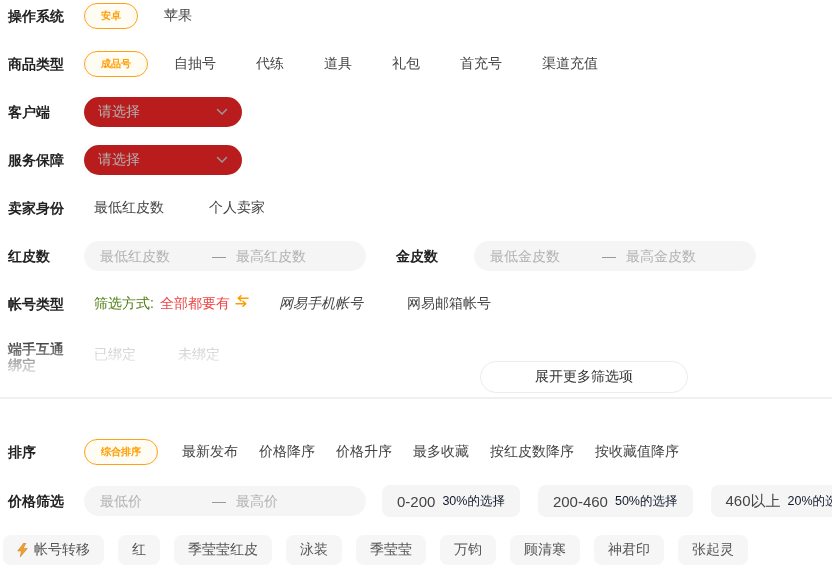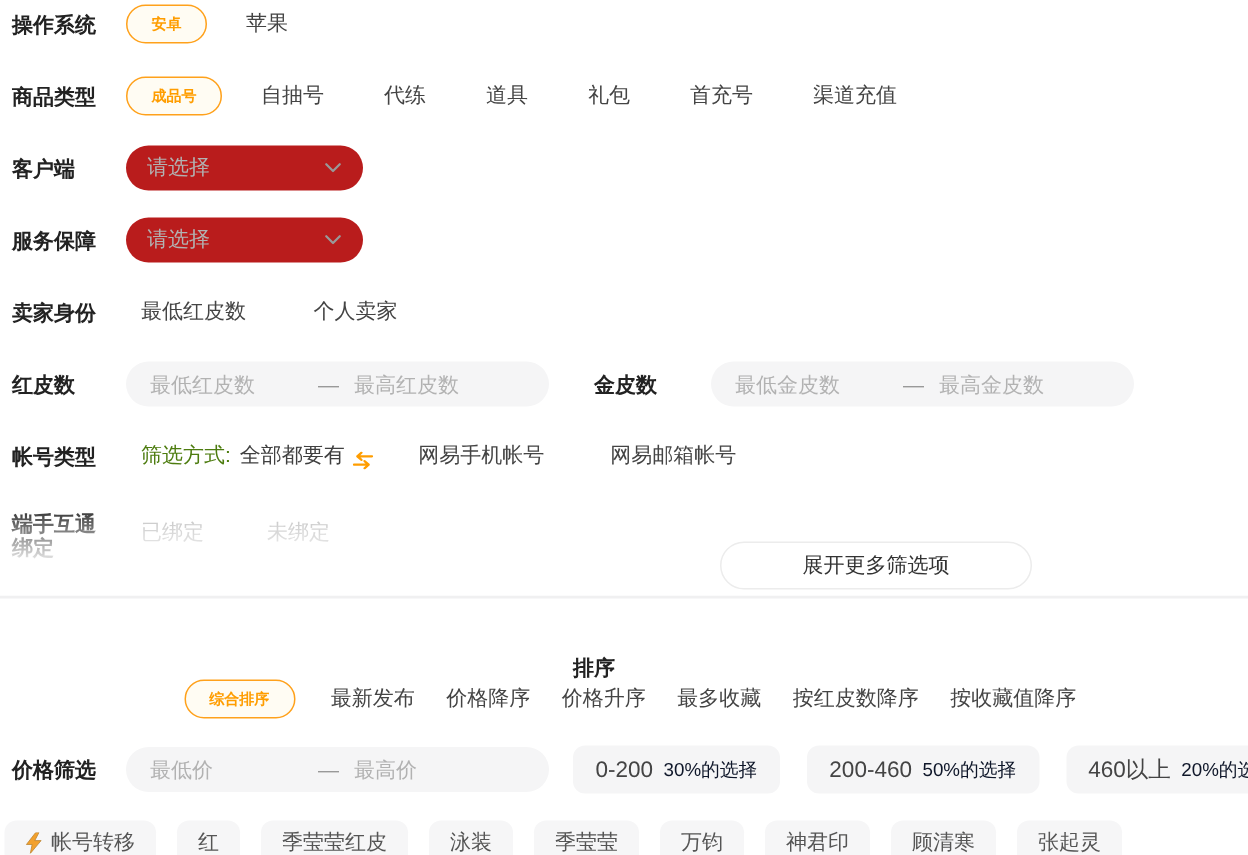--- a/index.html
+++ b/index.html
@@ -32,39 +32,39 @@
                align-items: center; padding: 0 16px; }
   .range-box input { border: none; background: transparent; outline: none; font-size: 14px; color: #333; }
   .range-box input::placeholder { color: #b2b2b2; }
   .range-min { width: 112px; }
   .range-max { flex: 1; min-width: 0; }
   .range-dash { color: #999; font-size: 14px; margin-right: 10px; flex: none; }
 
   .label2 { margin-left: 30px; width: 78px; }
 
   .mode-label { font-size: 14px; color: #4d7c0f; margin-right: 6px; white-space: nowrap; }
-  .mode-value { display: inline-flex; align-items: flex-end; gap: 5px; color: #404040; font-size: 14px;
+  .mode-value { display: inline-flex; align-items: flex-start; gap: 5px; color: #ef4444; font-size: 14px;
                 cursor: pointer; white-space: nowrap; }
-  .acct-opt1 { margin-left: 30px; }
+  .acct-opt1 { margin-left: 30px; font-style: italic; }
   .acct-opt2 { margin-left: 44px; }
 
   .fade-wrap { position: relative; height: 60px; margin-bottom: 0; }
   .fade-wrap .frow-label { width: 62px; }
   .bind-opts { padding-left: 24px; }
   .bind-opts .opt { color: #b9b9b9; }
   .fade-overlay { position: absolute; left: -8px; top: 0; width: 832px; height: 100%; z-index: 2;
                   pointer-events: none;
                   background: linear-gradient(180deg, rgba(255,255,255,0) 0%, rgba(255,255,255,.45) 30%,
                               rgba(255,255,255,.9) 62%, #ffffff 100%); }
   .expand-btn { position: absolute; left: 472px; top: 24px; width: 208px; height: 32px; z-index: 3;
                 background: #fff; border: 1px solid #ececec; border-radius: 16px; font-size: 14px;
                 color: #333; cursor: pointer; }
 
   .divider { width: 832px; height: 2px; background: #f0f0f1; margin-left: -8px; }
-  .sort-section { margin-top: 38px; flex-direction: column; }
+  .sort-section { margin-top: 38px; }
 
   .price-quicks { display: flex; gap: 18px; margin-left: 16px; }
   .price-quick { height: 32px; background: #f5f5f6; border: none; border-radius: 8px; padding: 0 15px;
                  display: inline-flex; align-items: center; gap: 7px; cursor: pointer; white-space: nowrap; }
   .pq-range { font-size: 15px; color: #444; }
   .pq-share { font-size: 12.5px; color: #0f172a; }
 
   .tags-row { display: flex; gap: 14px; margin-left: -5px; align-items: center; }
   .tag { height: 30px; background: #f6f6f7; border: none; border-radius: 8px; padding: 0 14px;
          display: inline-flex; align-items: center; gap: 6px; font-size: 14px; color: #555;
@@ -215,18 +215,18 @@
       <svg class="icon-svg" width="11" height="14" viewBox="0 0 11 14">
         <polygon points="6.8,0 0.6,8 4.4,8 3.2,14 10.4,5.4 6.2,5.4 9,0" fill="#f2a02c" stroke="#b9812f" stroke-width="0.5"></polygon>
       </svg>
       <span>帐号转移</span>
     </button>
     <button class="tag">红</button>
     <button class="tag">季莹莹红皮</button>
     <button class="tag">泳装</button>
     <button class="tag">季莹莹</button>
     <button class="tag">万钧</button>
+    <button class="tag">顾清寒</button>
     <button class="tag">神君印</button>
-    <button class="tag">顾清寒</button>
     <button class="tag">张起灵</button>
   </div>
 
 </div>
 
 </body></html>

